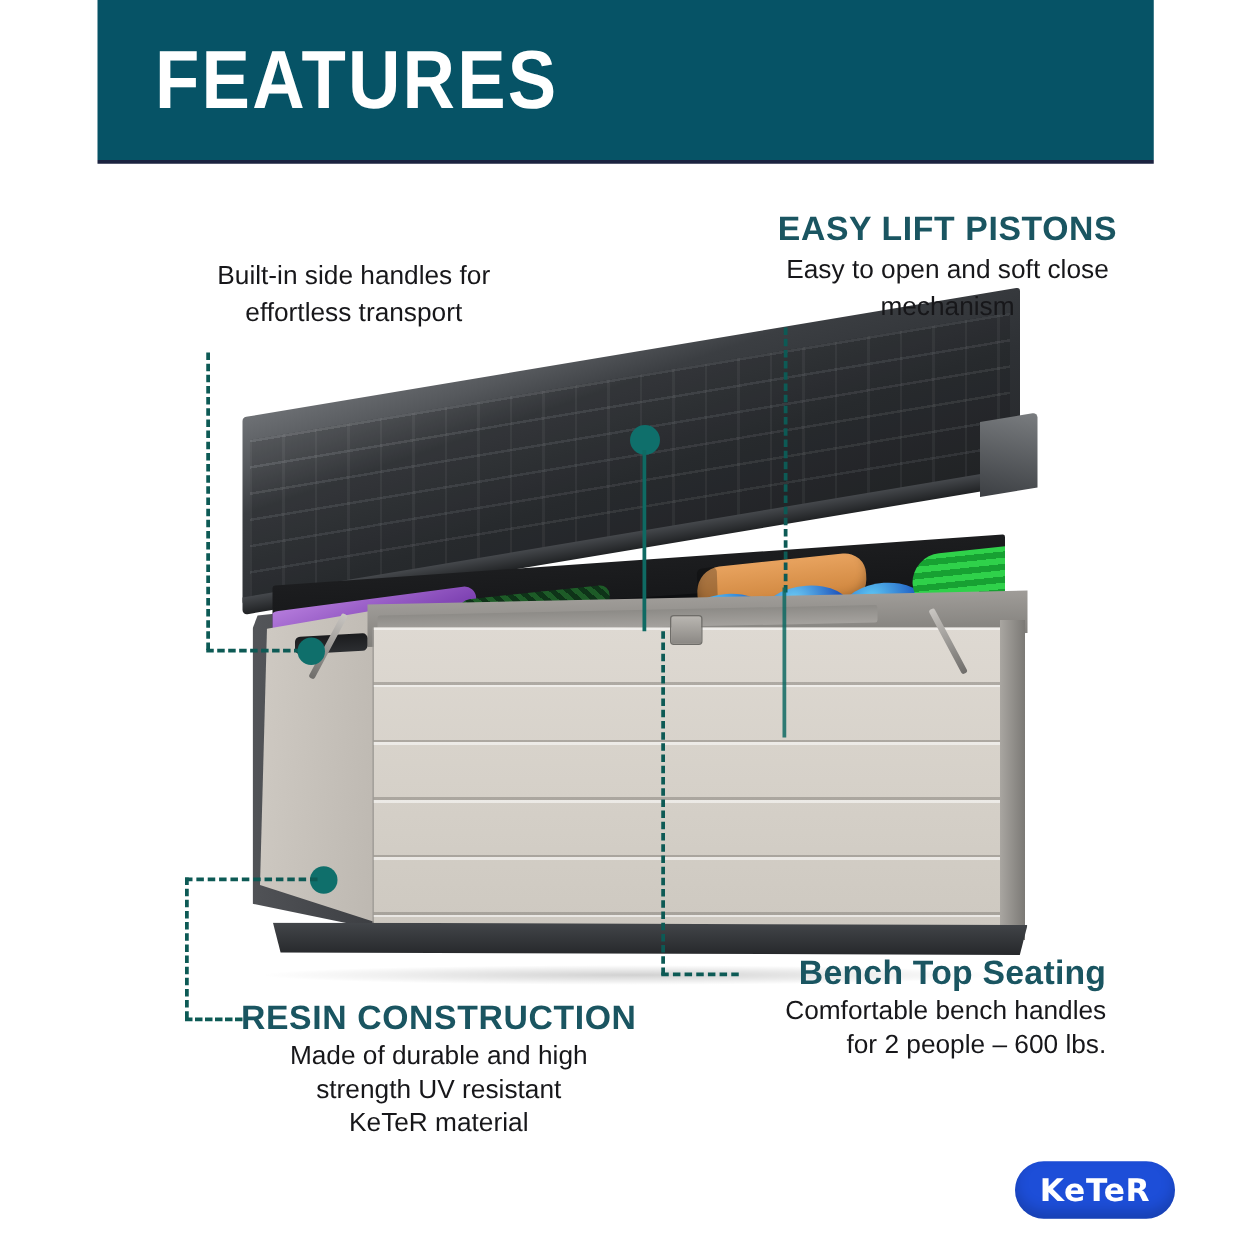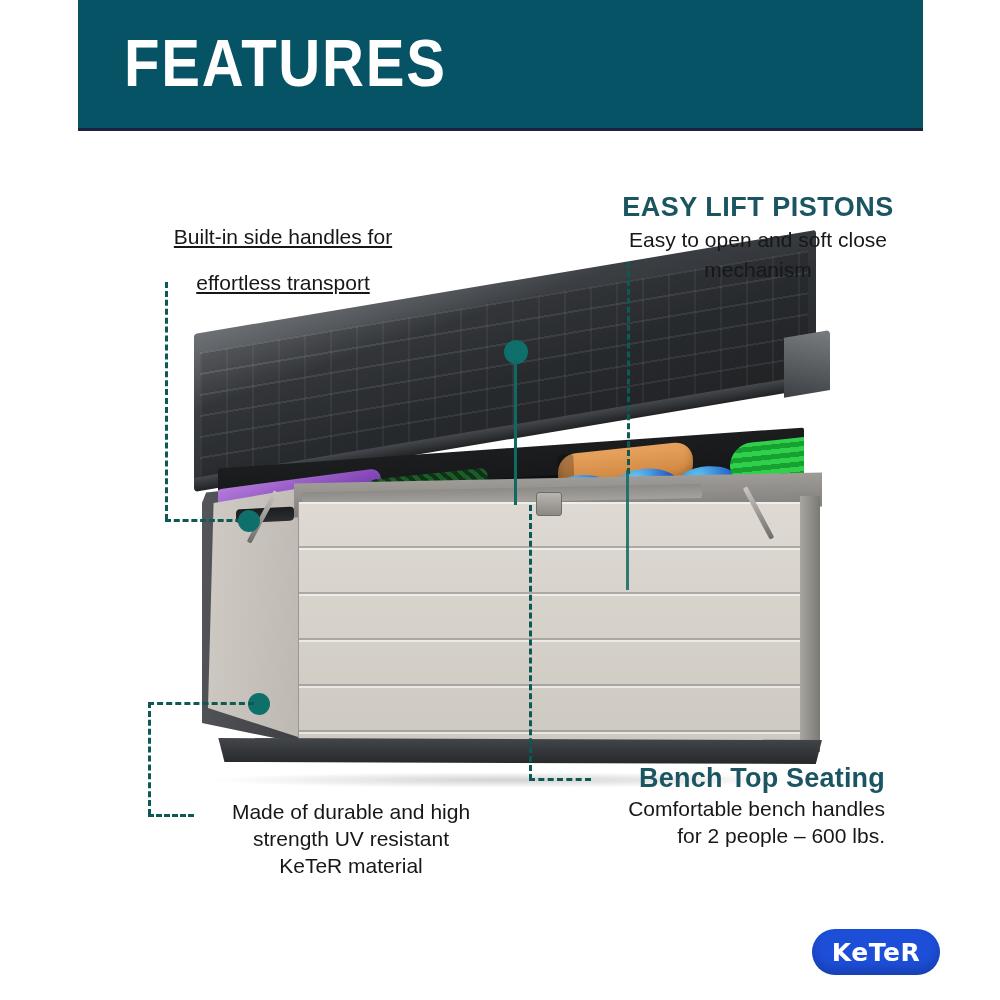--- a/index.html
+++ b/index.html
@@ -40,23 +40,23 @@
     white-space:nowrap;
   }
   .callout .c-body{
     color:#17171a;
     font-weight:400;
   }
   .callout.center{text-align:center;}
 
   #callout-side-handles{left:133px;top:204px;width:300px;}
   #callout-side-handles .c-title{font-size:27px;line-height:31px;letter-spacing:.5px;}
-  #callout-side-handles .c-body{font-size:21px;line-height:27px;margin-top:19px;text-decoration:underline;}
-
-  #callout-pistons{left:593px;top:192px;width:330px;text-align:center;}
+  #callout-side-handles .c-body{font-size:21px;line-height:27px;margin-top:3px;}
+
+  #callout-pistons{left:593px;top:168px;width:330px;text-align:center;}
   #callout-pistons .c-title{font-size:27px;line-height:31px;letter-spacing:.5px;}
   #callout-pistons .c-body{font-size:21px;line-height:27px;margin-top:3px;}
 
   #callout-resin{left:186px;top:798px;width:330px;}
   #callout-resin .c-title{font-size:27px;line-height:33px;letter-spacing:.5px;}
   #callout-resin .c-body{font-size:21px;line-height:26px;margin-top:1px;}
 
   #callout-bench{left:585px;top:762px;width:300px;text-align:right;}
   #callout-bench .c-title{font-size:27px;line-height:33px;letter-spacing:.2px;}
   #callout-bench .c-body{font-size:21px;line-height:26px;margin-top:1px;}
@@ -292,20 +292,21 @@
     <div class="c-body">effortless transport</div>
   </div>
 
   <div class="callout center" id="callout-pistons">
     <div class="c-title">EASY LIFT PISTONS</div>
     <div class="c-body">Easy to open and soft close</div>
     <div class="c-body">mechanism</div>
   </div>
 
   <div class="callout center" id="callout-resin">
+    <div class="c-title">RESIN CONSTRUCTION</div>
     <div class="c-body">Made of durable and high</div>
     <div class="c-body">strength UV resistant</div>
     <div class="c-body">KeTeR material</div>
   </div>
 
   <div class="callout center" id="callout-bench">
     <div class="c-title">Bench Top Seating</div>
     <div class="c-body">Comfortable bench handles</div>
     <div class="c-body">for 2 people – 600 lbs.</div>
   </div>

